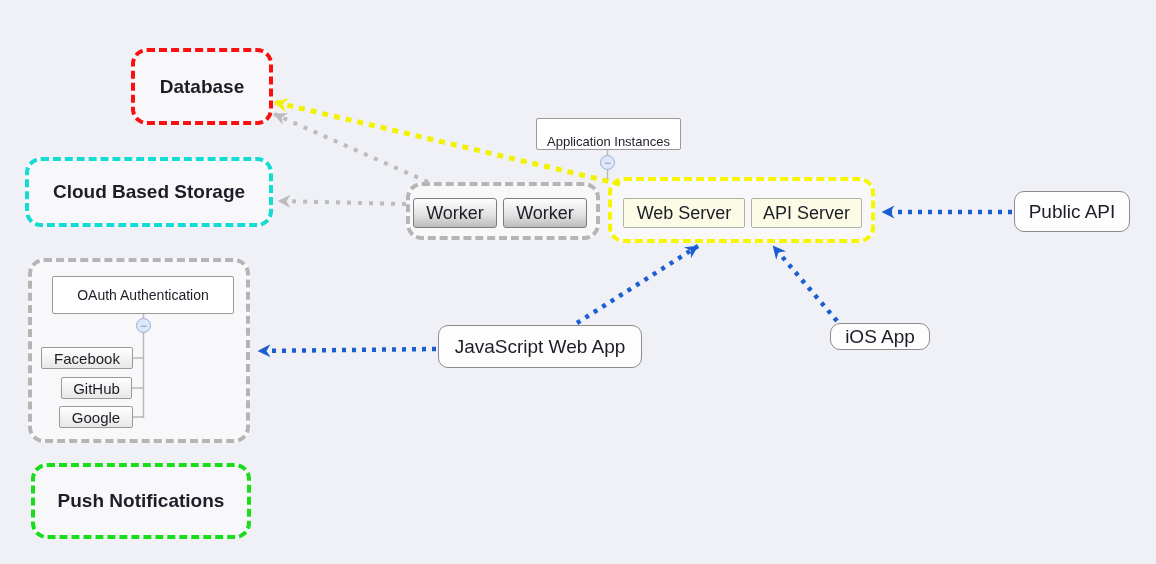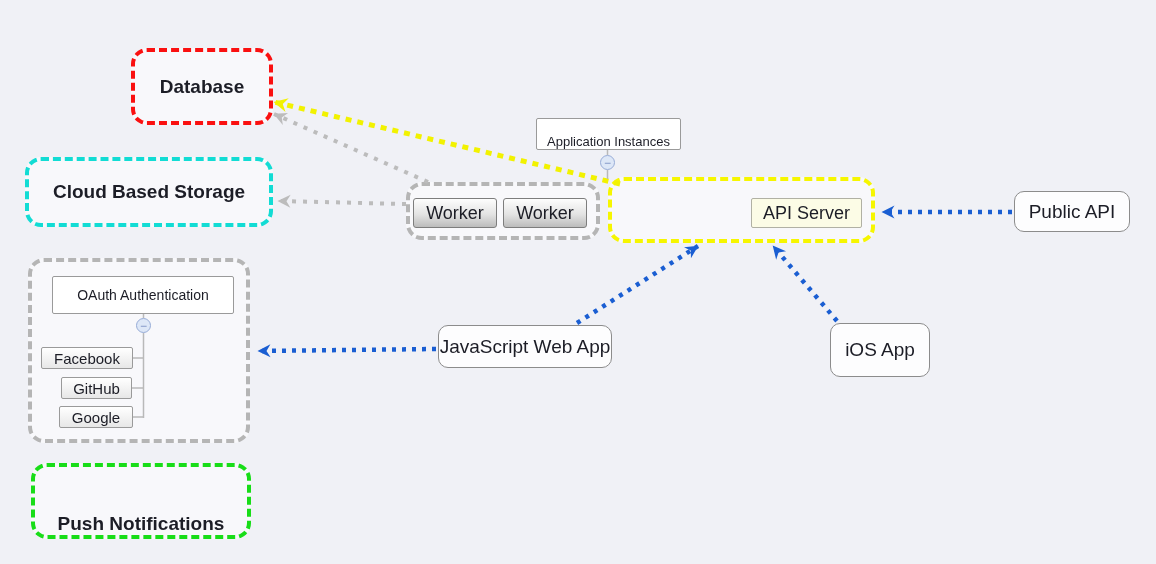--- a/index.html
+++ b/index.html
@@ -28,21 +28,21 @@
   
   .group {
     border-style: dashed;
     border-width: 4px;
     border-radius: 16px;
     background: rgba(255,255,255,0.5);
     font-weight: bold;
   }
   .group-database { left: 131px; top: 48px; width: 142px; height: 77px; border-color: #fa1010; }
   .group-cloud    { left: 25px;  top: 157px; width: 248px; height: 70px; border-color: #12dcd4; }
-  .group-push     { left: 31px;  top: 463px; width: 220px; height: 76px; border-color: #18dd18; align-items: flex-end; }
+  .group-push     { left: 31px;  top: 463px; width: 220px; height: 76px; border-color: #18dd18; }
   .group-oauth    { left: 28px;  top: 258px; width: 222px; height: 185px; border-color: #b5b5b5; }
   .group-workers  { left: 406px; top: 182px; width: 194px; height: 58px; border-color: #b5b5b5; }
   .group-servers  { left: 608px; top: 177px; width: 267px; height: 66px; border-color: #f6f600; }
 
   .group-label { font-size: 19px; }
 
   
   .rect-box {
     background: #ffffff;
     border: 1px solid #9a9a9a;
@@ -89,22 +89,22 @@
 
   
   .round-node {
     background: #fdfdfe;
     border: 1.5px solid #8c8c8c;
     border-radius: 10px;
     font-size: 19px;
     z-index: 2;
   }
   .node-public-api { left: 1014px; top: 191px; width: 116px; height: 41px; text-align: right; }
-  .node-js-app     { left: 438px;  top: 325px; width: 174px; height: 43px; }
-  .node-ios-app    { left: 830px;  top: 323px; width: 100px; height: 54px; }
+  .node-js-app     { left: 438px;  top: 325px; width: 204px; height: 43px; }
+  .node-ios-app    { left: 830px;  top: 323px; width: 100px; height: 27px; }
 
   
   .toggle {
     position: absolute;
     width: 15px; height: 15px;
     border-radius: 50%;
     background: #dde7f7;
     border: 1px solid #97acd7;
     color: #7e93c4;
     font-size: 12px;
@@ -199,20 +199,23 @@
   </div>
 
   <div class="node rect-box app-instances">
     <span>Application Instances</span>
   </div>
   <div class="toggle toggle-app-instances">
     <span>−</span>
   </div>
 
   <div class="node group group-servers"></div>
+  <div class="node server server-web">
+    <span>Web Server</span>
+  </div>
   <div class="node server server-api">
     <span>API Server</span>
   </div>
 
   <div class="node round-node node-public-api">
     <span>Public API</span>
   </div>
 
   <div class="node round-node node-js-app">
     <span>JavaScript Web App</span>

